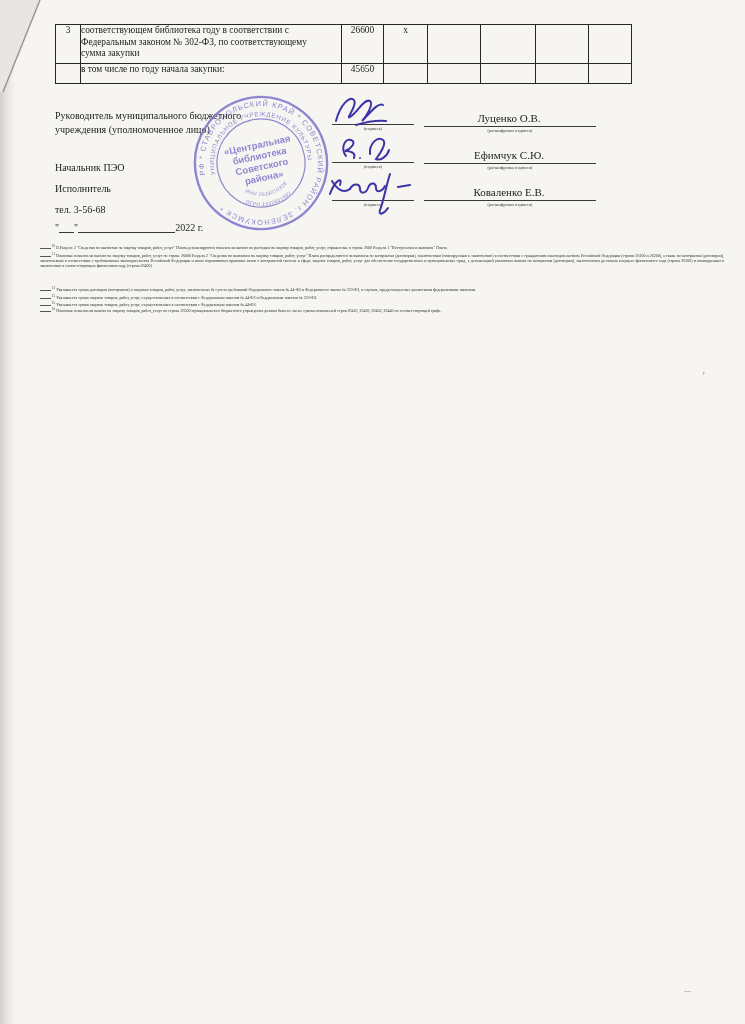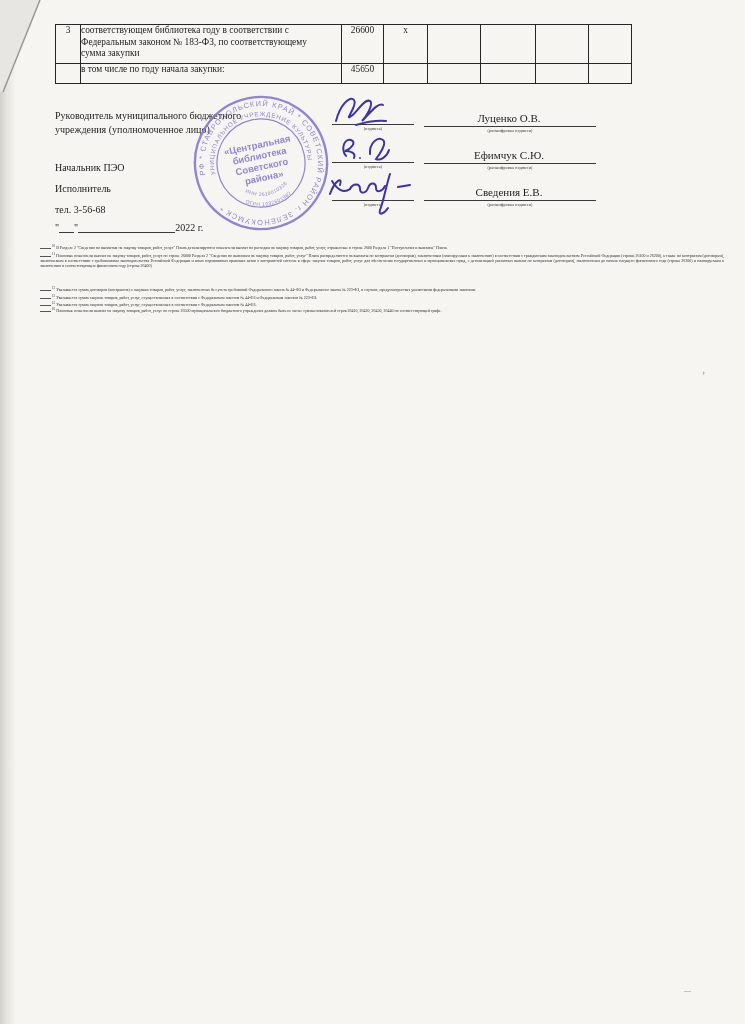--- a/index.html
+++ b/index.html
@@ -58,21 +58,21 @@
       <col style="width:53px">
         <col style="width:55px">
         <col style="width:53px">
         <col style="width:43px">
     </colgroup>
     <tbody>
         <tr style="height:39px">
       <td class="cnum">3</td>
       <td class="ctext">
         <div>соответствующем библиотека году в соответствии с</div>
-        <div>Федеральным законом № 183-ФЗ, по соответствующему</div>
+        <div>Федеральным законом № 302-ФЗ, по соответствующему</div>
         <div>сумма закупки</div>
       </td>
       <td class="ccode">26600</td>
       <td class="cmark">x</td>
       <td></td>
       <td></td>
       <td></td>
       <td></td>
     </tr>
     <tr style="height:20px">
@@ -128,21 +128,21 @@
   </svg>
 
   <div class="name" style="left:420px;top:112px;">Луценко О.В.</div>
   <div class="uline" style="left:424px;top:126px;width:172px;"></div>
   <div class="small-cap" style="left:424px;top:128px;width:172px;">(расшифровка подписи)</div>
 
   <div class="name" style="left:420px;top:149px;">Ефимчук С.Ю.</div>
   <div class="uline" style="left:424px;top:163px;width:172px;"></div>
   <div class="small-cap" style="left:424px;top:165px;width:172px;">(расшифровка подписи)</div>
 
-  <div class="name" style="left:420px;top:186px;">Сведения Е.В.</div>
+  <div class="name" style="left:420px;top:186px;">Коваленко Е.В.</div>
   <div class="uline" style="left:424px;top:200px;width:172px;"></div>
   <div class="small-cap" style="left:424px;top:202px;width:172px;">(расшифровка подписи)</div>
 
   <svg class="stamp" width="146" height="146" viewBox="0 0 146 146">
     <defs>
       <path id="ringOut" d="M 16,73 a 57,57 0 1,1 114,0 a 57,57 0 1,1 -114,0"></path>
       <path id="ringIn" d="M 26,73 a 47,47 0 1,1 94,0 a 47,47 0 1,1 -94,0"></path>
       <path id="arcInn" d="M 40,73 a 33,33 0 0,0 66,0"></path>
       <path id="arcOgrn" d="M 30,73 a 43,43 0 0,0 86,0"></path>
     </defs>

